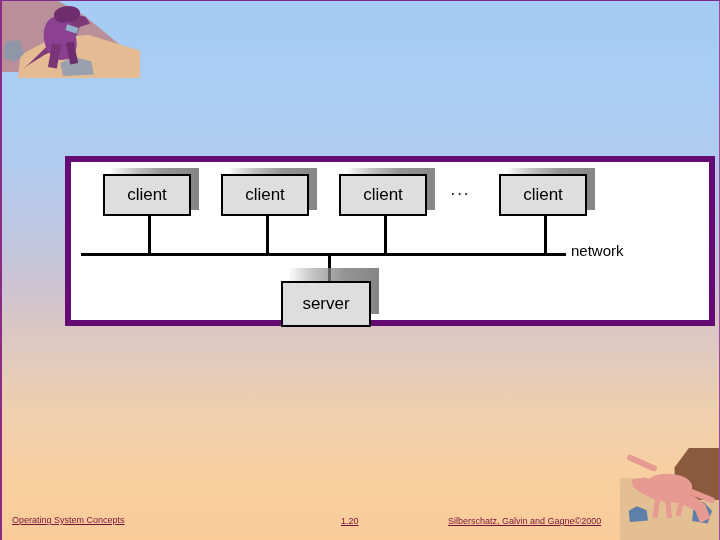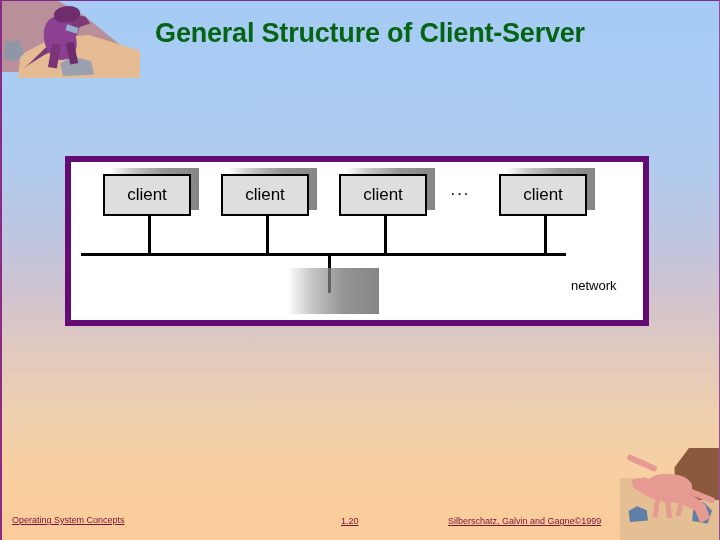--- a/index.html
+++ b/index.html
@@ -159,21 +159,21 @@
     height: 6px;
     background: #95b0cf;
     transform: rotate(18deg);
   }
 
   
   #diagram-frame {
     position: absolute;
     left: 65px;
     top: 156px;
-    width: 584px;
+    width: 650px;
     height: 170px;
     background: #ffffff;
     border: 6px solid #650b74;
     box-sizing: border-box;
   }
   #diagram-canvas {
     position: relative;
     width: 100%;
     height: 100%;
   }
@@ -219,26 +219,25 @@
 
   .ellipsis {
     position: absolute;
     font-size: 17px;
     color: #000000;
     letter-spacing: 1px;
     z-index: 3;
   }
   .net-label {
     position: absolute;
-    font-size: 13px;
+    font-size: 15px;
     color: #000000;
     font-family: "Liberation Sans", sans-serif;
     z-index: 3;
     white-space: nowrap;
-    margin-top: 36px;
   }
 
   
   .footer-text {
     position: absolute;
     color: #7a1338;
     font-size: 9px;
     font-family: "Liberation Sans", sans-serif;
     white-space: nowrap;
     text-decoration: underline;
@@ -354,21 +353,20 @@
     <div class="rock-a"></div>
     <div class="rock-b"></div>
     <div class="dino-body"></div>
     <div class="dino-torso"></div>
     <div class="dino-leg1"></div>
     <div class="dino-leg2"></div>
     <div class="dino-head"></div>
     <div class="dino-arm"></div>
   </div>
 
-  <div id="page-title">General Structure of Client-Server</div>
 
   <div id="diagram-frame">
     <div id="diagram-canvas">
 
       <div class="node-shadow" style="left:40px;  top:6px;  width:88px; height:42px;"></div>
       <div class="node-shadow" style="left:158px; top:6px;  width:88px; height:42px;"></div>
       <div class="node-shadow" style="left:276px; top:6px;  width:88px; height:42px;"></div>
       <div class="node-shadow" style="left:436px; top:6px;  width:88px; height:42px;"></div>
       <div class="node-shadow" style="left:218px; top:106px; width:90px; height:46px;"></div>
 
@@ -391,27 +389,30 @@
         <span>client</span>
       </div>
       <div class="node" style="left:428px; top:12px; width:88px; height:42px;">
         <span>client</span>
       </div>
 
       <div class="ellipsis" style="left:379px; top:22px;">···</div>
 
       <div class="net-label" style="left:500px; top:80px;">network</div>
 
+      <div class="node" style="left:210px; top:119px; width:90px; height:46px;">
+        <span>server</span>
+      </div>
 
     </div>
   </div>
 
   <div class="footer-text" id="footer-left">Operating System Concepts</div>
   <div class="footer-text" id="footer-page">1.20</div>
-  <div class="footer-text" id="footer-right">Silberschatz, Galvin and Gagne©1999</div>
+  <div class="footer-text" id="footer-right">Silberschatz, Galvin and Gagne©2000</div>
 
   <div id="deco-bottom-right">
     <div class="br-sand"></div>
     <div class="br-rock"></div>
     <div class="br-stone1"></div>
     <div class="br-stone2"></div>
     <div class="br-neck"></div>
     <div class="br-dino"></div>
     <div class="br-dino-body"></div>
     <div class="br-tail"></div>

